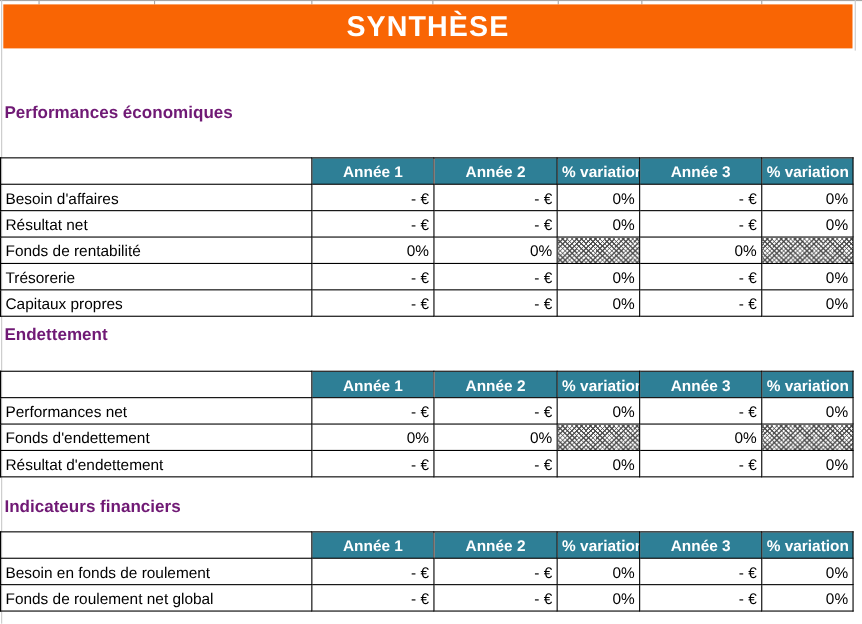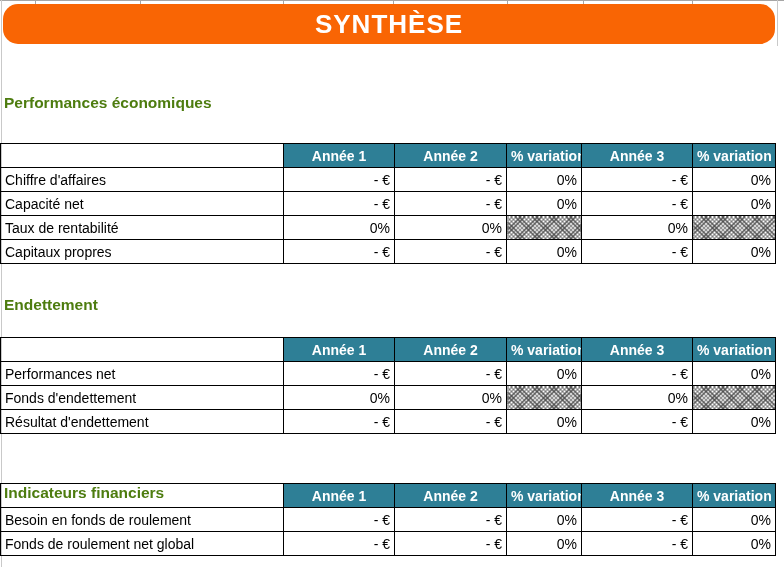--- a/index.html
+++ b/index.html
@@ -14,26 +14,26 @@
   .grid-h-top{position:absolute;left:0;top:0;width:784px;height:1px;background:#a6a6a6;}
   .grid-v{position:absolute;top:0;width:1px;height:4px;background:#a6a6a6;}
   .grid-v-left{position:absolute;left:1px;top:0;width:1px;height:567px;background:#c9c9c9;}
   .grid-v-right{position:absolute;left:777px;top:0;width:1px;height:46px;background:#c9c9c9;}
 
   
   .banner{
     position:absolute;left:3px;top:4px;width:772px;height:40px;
     background:#F96504;color:#fff;
     font-weight:bold;font-size:26px;line-height:40px;
-    text-align:center;letter-spacing:1px;border-radius:15px;
+    text-align:center;letter-spacing:1px;
   }
 
   .section-title{
     position:absolute;left:4px;
-    font-size:15.5px;font-weight:bold;color:#4d7c0f;
+    font-size:15.5px;font-weight:bold;color:#701a75;
     white-space:nowrap;
   }
 
   table.synth{
     position:absolute;left:0;
     border-collapse:collapse;table-layout:fixed;
     width:775px;
   }
   table.synth td, table.synth th{
     border:1px solid #000;
@@ -96,42 +96,50 @@
   <tbody>
       <tr>
     <td class="blank"></td>
     <th class="year">Année 1</th>
     <th class="year">Année 2</th>
     <th class="pvar">% variation</th>
     <th class="year">Année 3</th>
     <th class="pvar">% variation</th>
   </tr>
   <tr>
-    <td class="label">Chiffre d'affaires</td>
-    <td class="val">- €</td>
-    <td class="val">- €</td>
-    <td class="val">0%</td>
-    <td class="val">- €</td>
-    <td class="val">0%</td>
-  </tr>
-  <tr>
-    <td class="label">Capacité net</td>
-    <td class="val">- €</td>
-    <td class="val">- €</td>
-    <td class="val">0%</td>
-    <td class="val">- €</td>
-    <td class="val">0%</td>
-  </tr>
-  <tr>
-    <td class="label">Taux de rentabilité</td>
-    <td class="val">0%</td>
-    <td class="val">0%</td>
-    <td class="val hatch"></td>
-    <td class="val">0%</td>
-    <td class="val hatch"></td>
+    <td class="label">Besoin d'affaires</td>
+    <td class="val">- €</td>
+    <td class="val">- €</td>
+    <td class="val">0%</td>
+    <td class="val">- €</td>
+    <td class="val">0%</td>
+  </tr>
+  <tr>
+    <td class="label">Résultat net</td>
+    <td class="val">- €</td>
+    <td class="val">- €</td>
+    <td class="val">0%</td>
+    <td class="val">- €</td>
+    <td class="val">0%</td>
+  </tr>
+  <tr>
+    <td class="label">Fonds de rentabilité</td>
+    <td class="val">0%</td>
+    <td class="val">0%</td>
+    <td class="val hatch"></td>
+    <td class="val">0%</td>
+    <td class="val hatch"></td>
+  </tr>
+  <tr>
+    <td class="label">Trésorerie</td>
+    <td class="val">- €</td>
+    <td class="val">- €</td>
+    <td class="val">0%</td>
+    <td class="val">- €</td>
+    <td class="val">0%</td>
   </tr>
   <tr>
     <td class="label">Capitaux propres</td>
     <td class="val">- €</td>
     <td class="val">- €</td>
     <td class="val">0%</td>
     <td class="val">- €</td>
     <td class="val">0%</td>
   </tr>
 </tbody>
@@ -177,21 +185,21 @@
     <td class="label">Résultat d'endettement</td>
     <td class="val">- €</td>
     <td class="val">- €</td>
     <td class="val">0%</td>
     <td class="val">- €</td>
     <td class="val">0%</td>
   </tr>
 </tbody>
   </table>
 
-<div class="section-title" style="top:484px">Indicateurs financiers</div>
+<div class="section-title" style="top:452px">Indicateurs financiers</div>
 
 <table class="synth" style="top:483px">
   <colgroup>
     <col class="c-label">
       <col class="c-a1">
       <col class="c-a2">
       <col class="c-pv1">
       <col class="c-a3">
       <col class="c-pv2">
   </colgroup>

